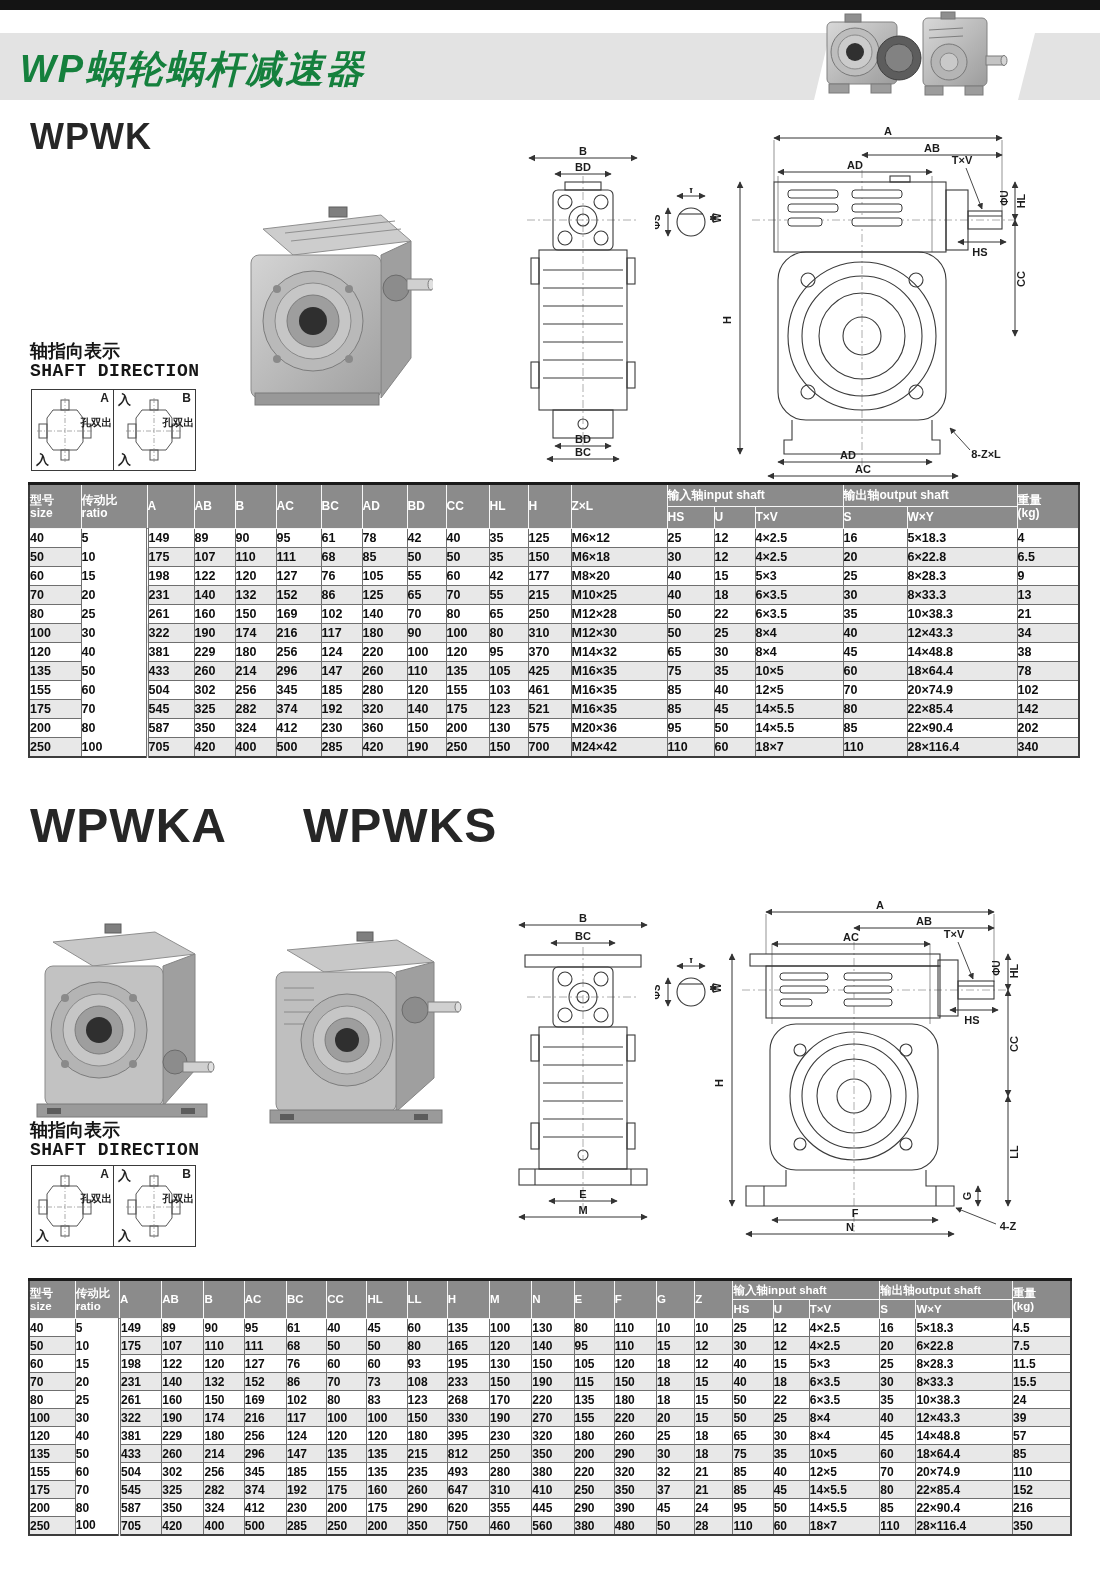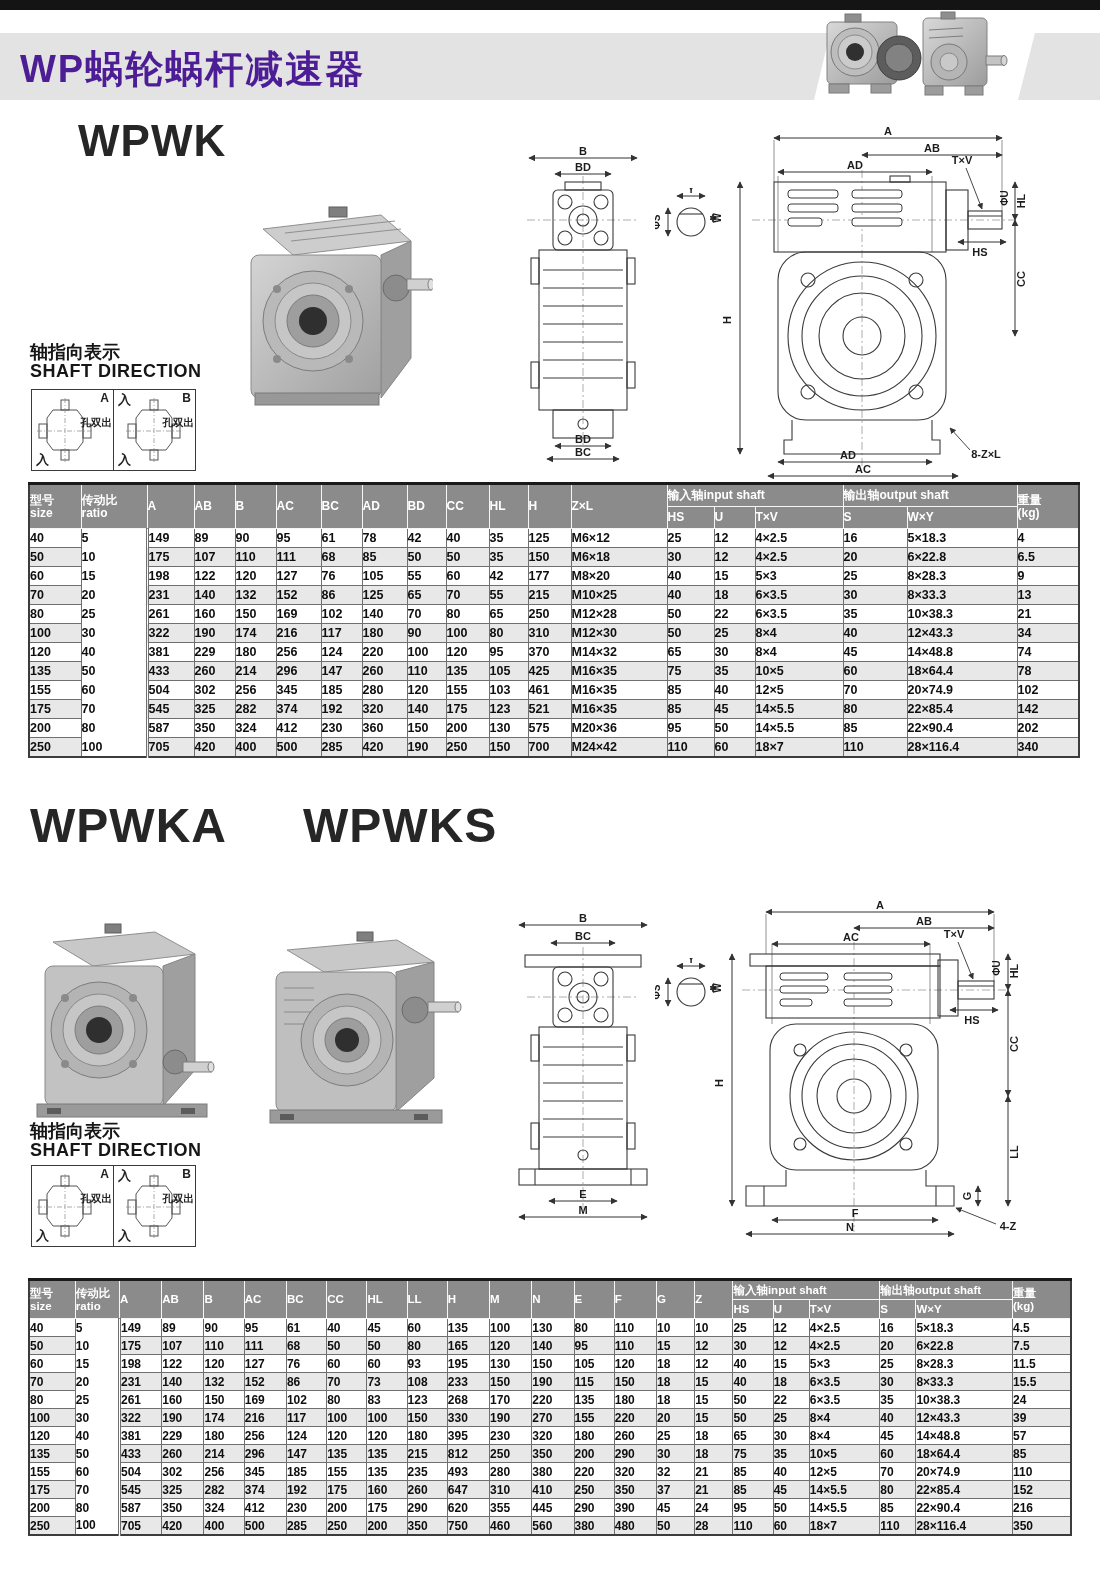--- a/index.html
+++ b/index.html
@@ -5,29 +5,29 @@
   html,body{margin:0;padding:0;background:#fff;}
   .page{position:relative;width:1100px;height:1583px;background:#fff;overflow:hidden;
         font-family:"Liberation Sans","DejaVu Sans",sans-serif;color:#222;}
   .abs{position:absolute;}
   
   .topbar{left:0;top:0;width:1100px;height:10px;background:#141414;}
   .band-left{left:0;top:33px;width:830px;height:67px;background:#e3e3e3;
              clip-path:polygon(0 0,100% 0,calc(100% - 16px) 100%,0 100%);}
   .band-right{left:1018px;top:33px;width:82px;height:67px;background:#e3e3e3;
               clip-path:polygon(17px 0,100% 0,100% 100%,0 100%);}
-  .page-title{left:20px;top:44px;font-size:38px;font-weight:bold;
-              color:#4c1d95;letter-spacing:2px;white-space:nowrap;}
+  .page-title{left:20px;top:44px;font-size:38px;font-weight:bold;font-style:italic;
+              color:#15803d;letter-spacing:2px;white-space:nowrap;}
   
   .sec-h{font-weight:bold;color:#262626;letter-spacing:1px;white-space:nowrap;}
-  .h-wpwk{left:30px;top:116px;font-size:44px;margin-left:48px;}
+  .h-wpwk{left:30px;top:116px;font-size:36px;}
   .h-wpwka{left:30px;top:798px;font-size:48px;}
   .h-wpwks{left:303px;top:798px;font-size:48px;}
   
-  .sd-title{line-height:1.05;}
+  .sd-title{line-height:1.05;font-family:Liberation Mono, monospace;}
   .sd-zh{font-size:18px;font-weight:bold;color:#161616;}
   .sd-en{font-size:18px;font-weight:bold;color:#161616;letter-spacing:.5px;}
   .sd-box{width:163px;height:80px;border:1.5px solid #3a3a3a;display:flex;background:#fff;}
   .sd-cell{position:relative;flex:1;}
   .sd-cell + .sd-cell{border-left:1.5px solid #3a3a3a;}
   .sd-id{position:absolute;right:4px;top:1px;font-size:12px;font-weight:bold;}
   .sd-hole{position:absolute;right:1px;top:26px;font-size:10.5px;font-weight:bold;}
   .sd-in-b{position:absolute;left:4px;bottom:1px;font-size:13px;font-weight:bold;}
   .sd-in-t{position:absolute;left:4px;top:1px;font-size:13px;font-weight:bold;}
   
@@ -485,21 +485,21 @@
           <td>100</td>
           <td>120</td>
           <td>95</td>
           <td>370</td>
           <td>M14×32</td>
           <td>65</td>
           <td>30</td>
           <td>8×4</td>
           <td>45</td>
           <td>14×48.8</td>
-          <td>74</td>
+          <td>38</td>
         </tr>
         <tr>
           <td>135</td>
           <td>50</td>
           <td>433</td>
           <td>260</td>
           <td>214</td>
           <td>296</td>
           <td>147</td>
           <td>260</td>

